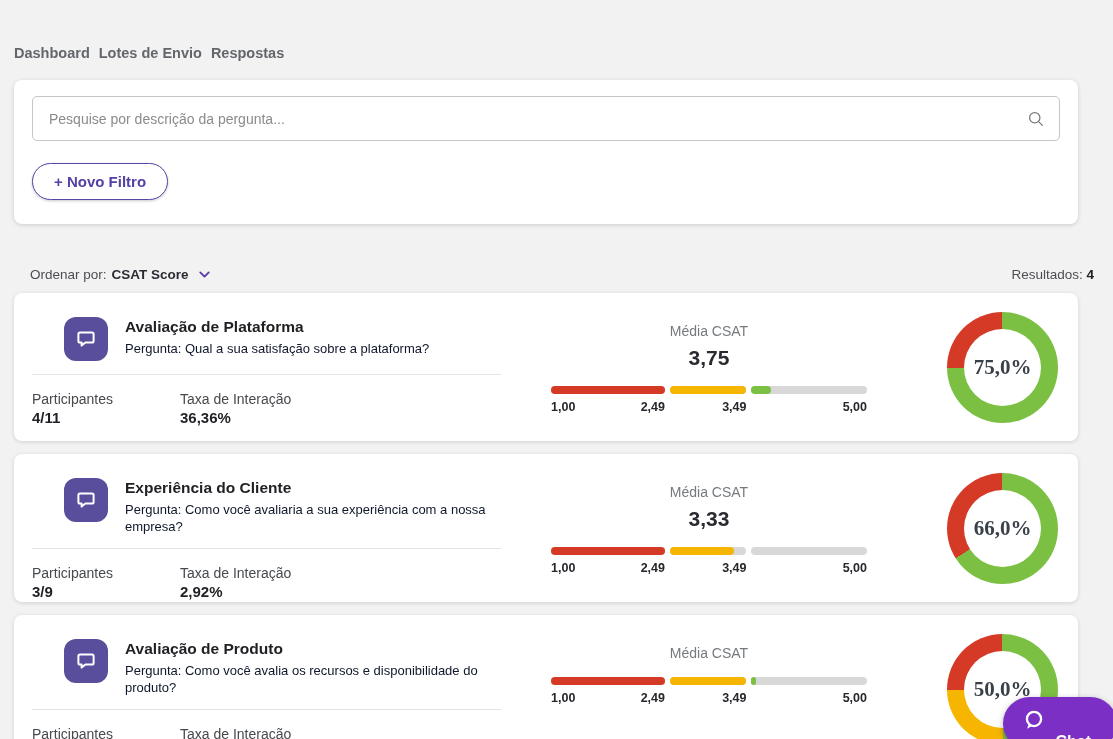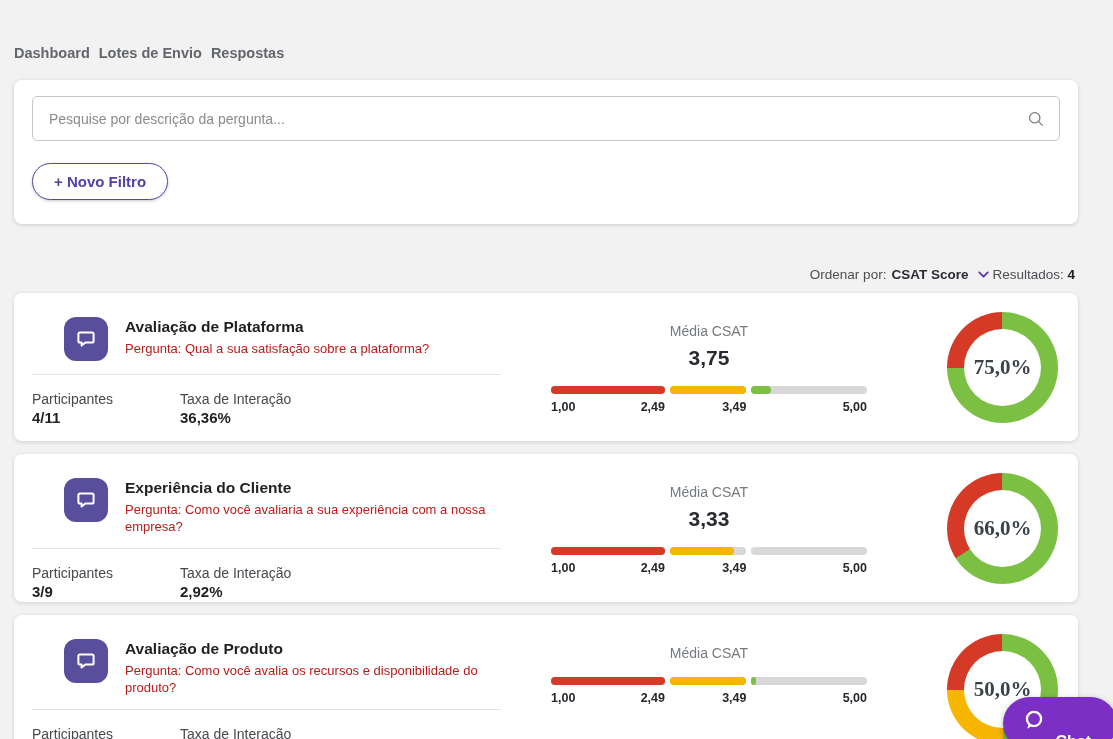--- a/index.html
+++ b/index.html
@@ -20,39 +20,39 @@
   .search-input { width:100%; height:45px; border:1px solid #c6c6c6; border-radius:5px;
       font-size:14px; font-family:inherit; color:#333; padding:0 44px 0 16px; outline:none; }
   .search-input::placeholder { color:#8b8b8b; }
   .search-icon { position:absolute; right:14px; top:50%; transform:translateY(-50%); display:flex; }
   .new-filter-btn { margin-top:22px; display:inline-flex; align-items:center; height:37px;
       padding:0 21px; background:#fff; border:1px solid #5b44a8; border-radius:19px;
       color:#5540a4; font-size:15px; font-weight:700; font-family:inherit; cursor:pointer;
       box-shadow:0 1px 3px rgba(0,0,0,.22); }
 
   
-  .sort-row { width:1064px; margin:42px 0 10px 11px; display:flex;
-      justify-content:flex-end; align-items:center; }
+  .sort-row { width:1064px; margin:42px 0 10px 30px; display:flex;
+      justify-content:space-between; align-items:center; }
   .sort-left { display:flex; align-items:center; font-size:13.5px; color:#4d4d52; }
   .sort-trigger { display:inline-flex; align-items:center; cursor:pointer; margin-left:5px; }
   .sort-value { font-weight:700; color:#2b2b33; font-size:13.5px; }
   .sort-chevron { margin-left:7px; display:flex; }
   .results { font-size:13.5px; color:#4d4d52; }
   .results b { color:#222; }
 
   
   .card { width:1064px; margin:0 0 13px 14px; height:148px; background:#fff;
       border-radius:8px; box-shadow:0 1px 4px rgba(0,0,0,.14); display:flex; }
   .card-left { width:505px; padding:22px 18px 0 18px; }
   .card-header { display:flex;padding-left:32px; }
   .card-icon { flex:0 0 44px; width:44px; height:44px; margin-top:2px; border-radius:12px;
       background:#594e9c; display:flex; align-items:center; justify-content:center; }
   .card-titles { margin-left:17px; }
   .card-title { font-size:15.5px; font-weight:700; color:#1f1f24; margin-top:3px; }
-  .card-question { font-size:13px; color:#b91c1c; margin-top:4px; line-height:17px; max-width:392px; }
+  .card-question { font-size:13px; color:#0f172a; margin-top:4px; line-height:17px; max-width:392px; }
   .divider { border-top:1px solid #e3e3e3; margin-top:13px; }
   .stats { display:flex; margin-top:16px; }
   .stat:first-child { width:148px; }
   .stat-label { font-size:14px; color:#46494d; }
   .stat-value { font-size:15px; font-weight:700; color:#1f1f24; margin-top:2px; }
 
   .card-middle { width:348px; padding:30px 0 0 32px; }
   .csat-label { width:316px; text-align:center; font-size:14px; color:#767a7e; }
   .csat-value { width:316px; text-align:center; font-size:21px; font-weight:700; color:#2a2a30; margin-top:7px; }
   .gauge { display:flex; gap:5px; width:316px; height:8px; margin-top:16px; }

